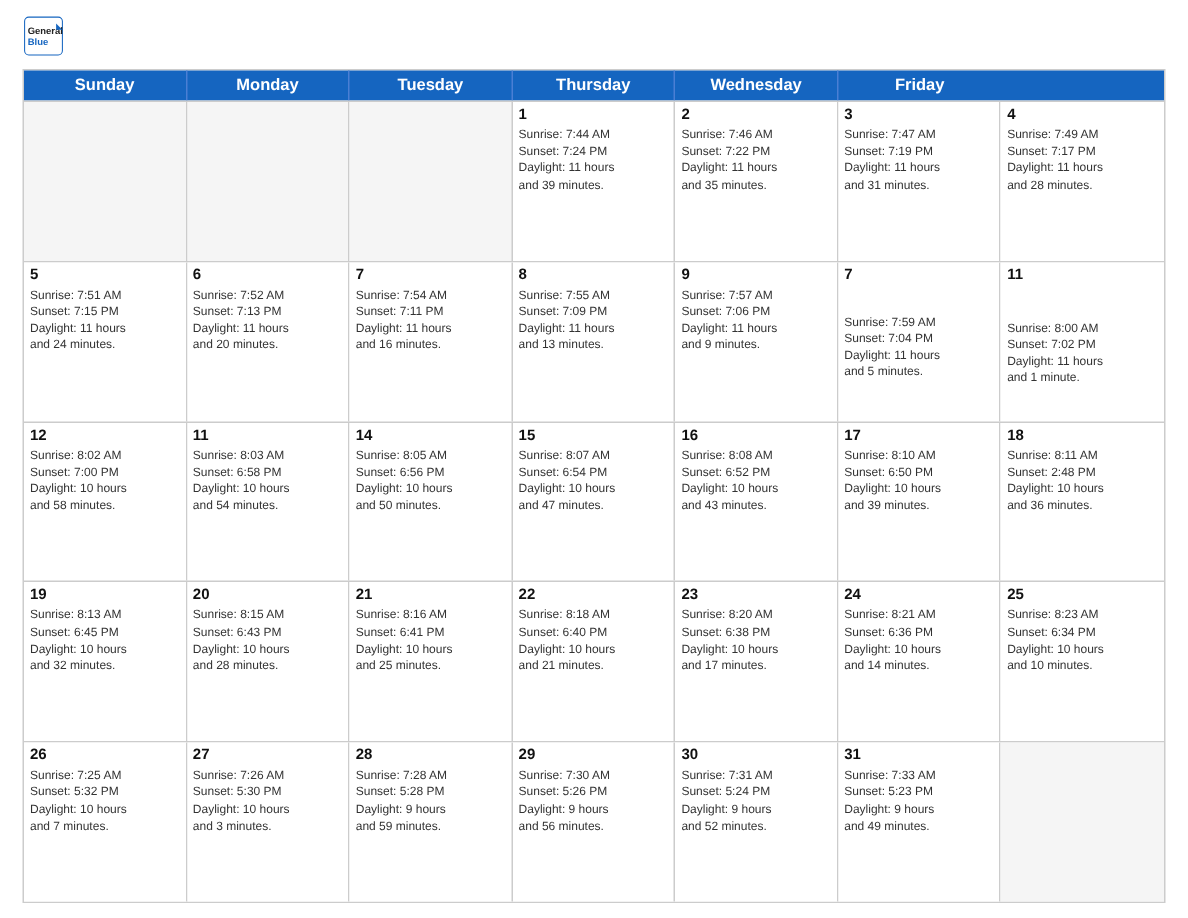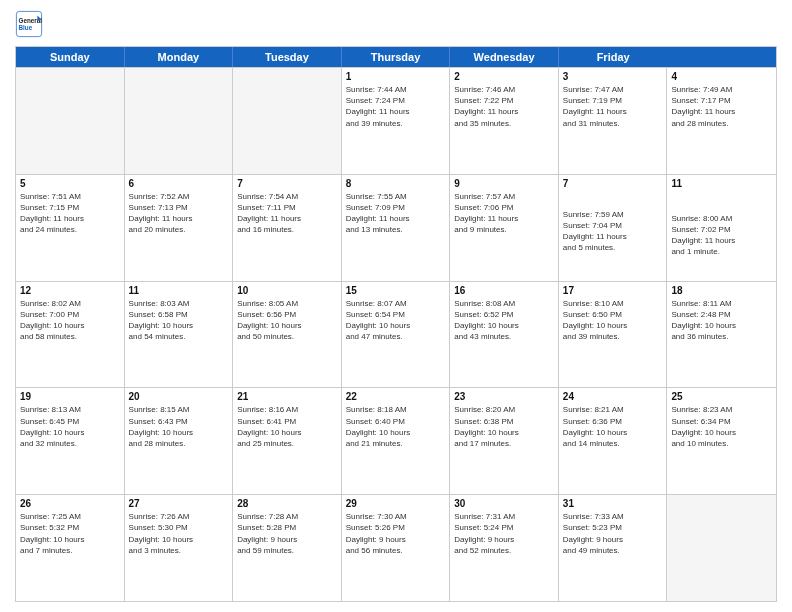--- a/index.html
+++ b/index.html
@@ -219,21 +219,21 @@
 and 58 minutes.</div>
           </div>
           <div class="cell">
             <span class="day-num">11</span>
             <div class="cell-info" style="white-space: pre-line;">Sunrise: 8:03 AM
 Sunset: 6:58 PM
 Daylight: 10 hours
 and 54 minutes.</div>
           </div>
           <div class="cell">
-            <span class="day-num">10</span>
+            <span class="day-num">14</span>
             <div class="cell-info" style="white-space: pre-line;">Sunrise: 8:05 AM
 Sunset: 6:56 PM
 Daylight: 10 hours
 and 50 minutes.</div>
           </div>
           <div class="cell">
             <span class="day-num">15</span>
             <div class="cell-info" style="white-space: pre-line;">Sunrise: 8:07 AM
 Sunset: 6:54 PM
 Daylight: 10 hours

